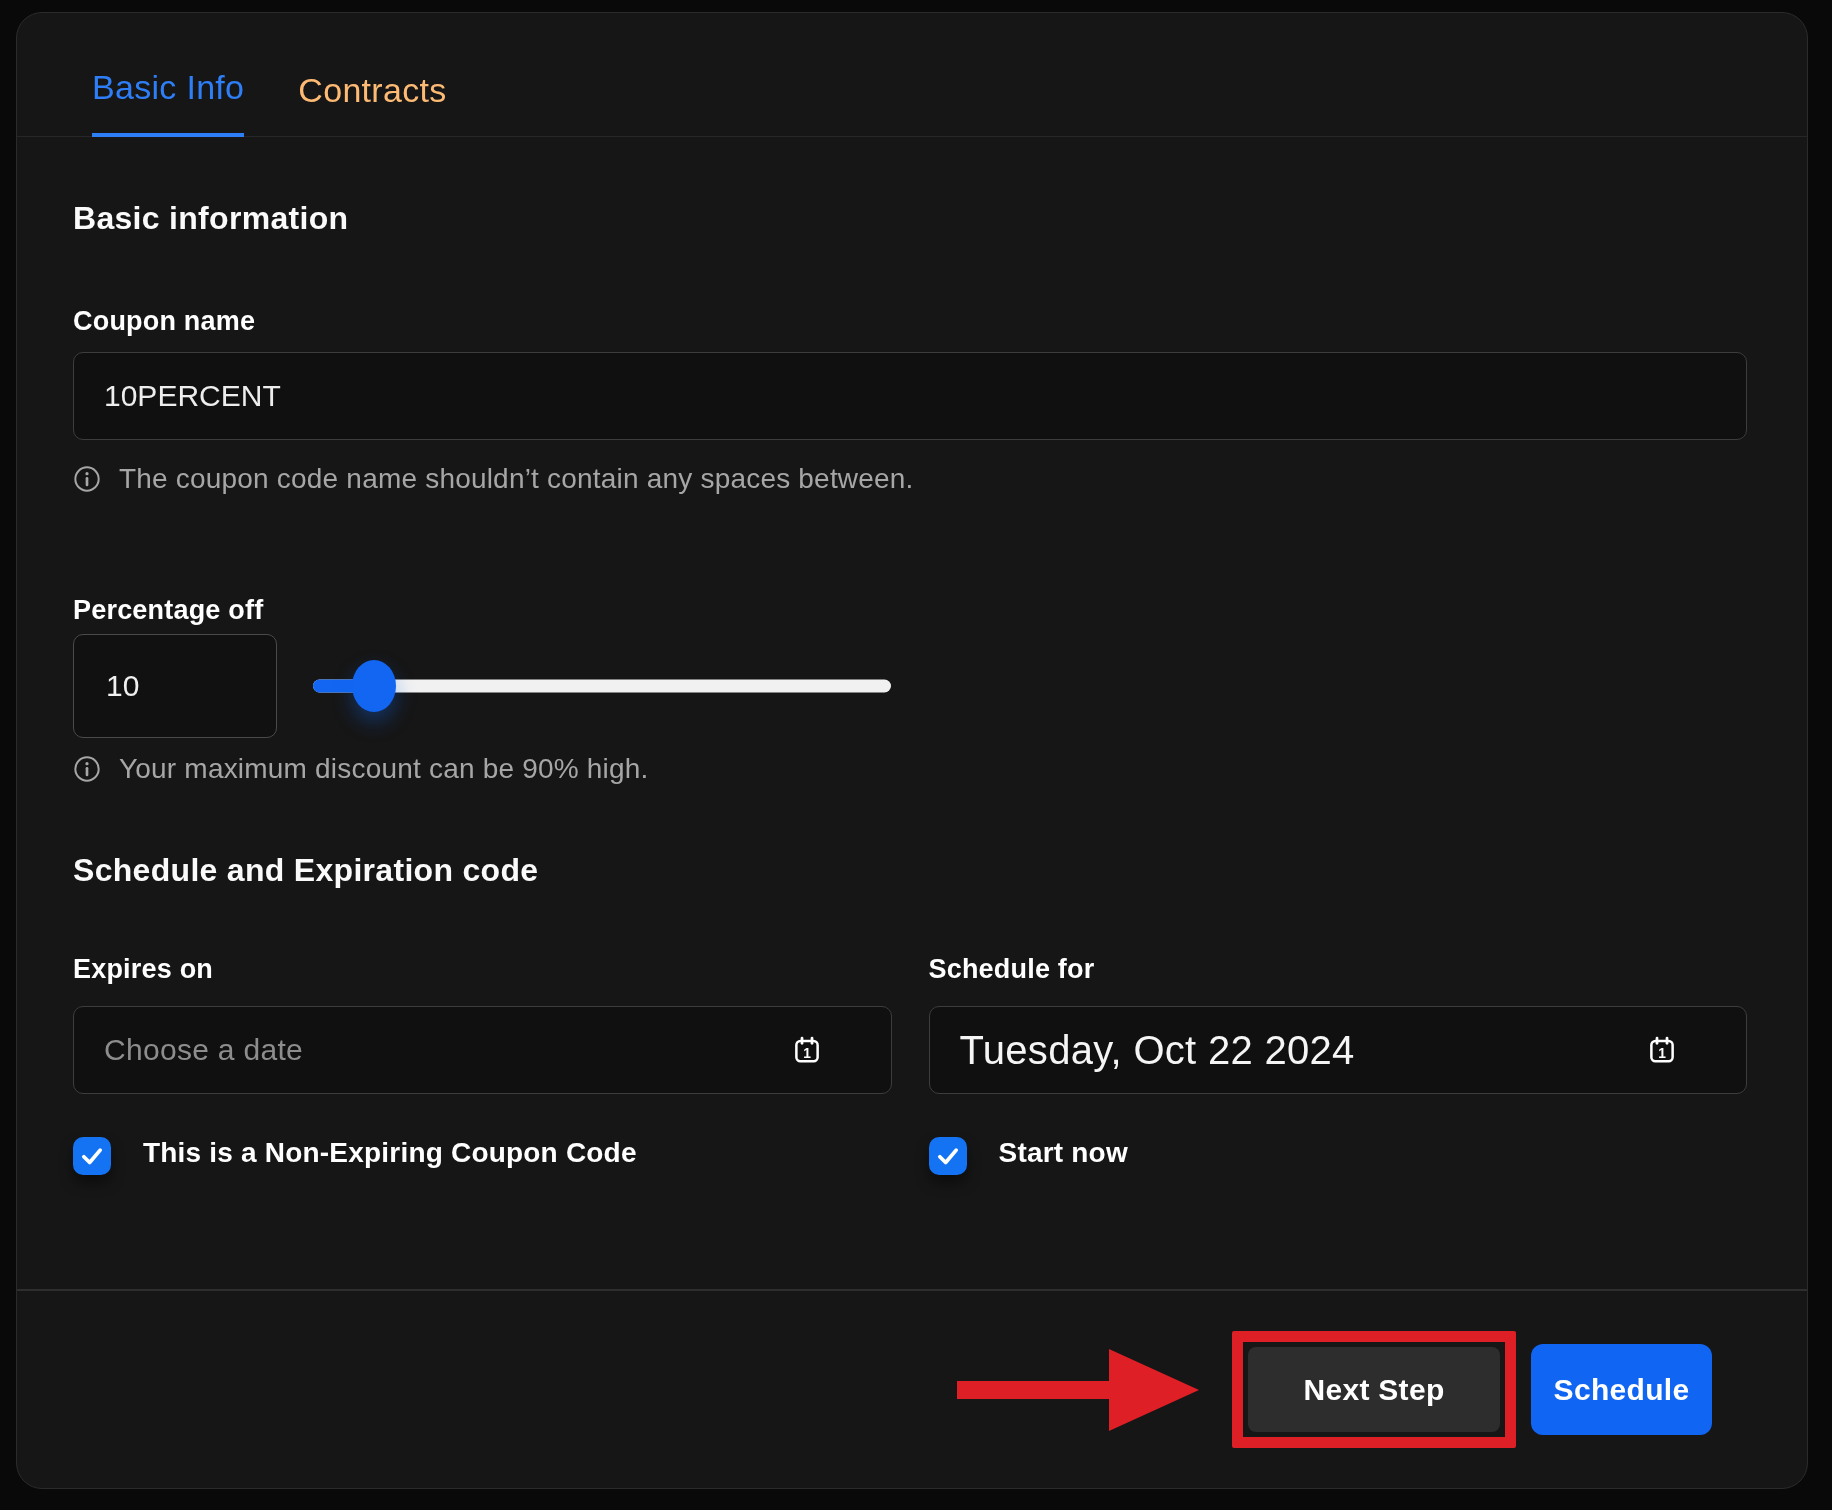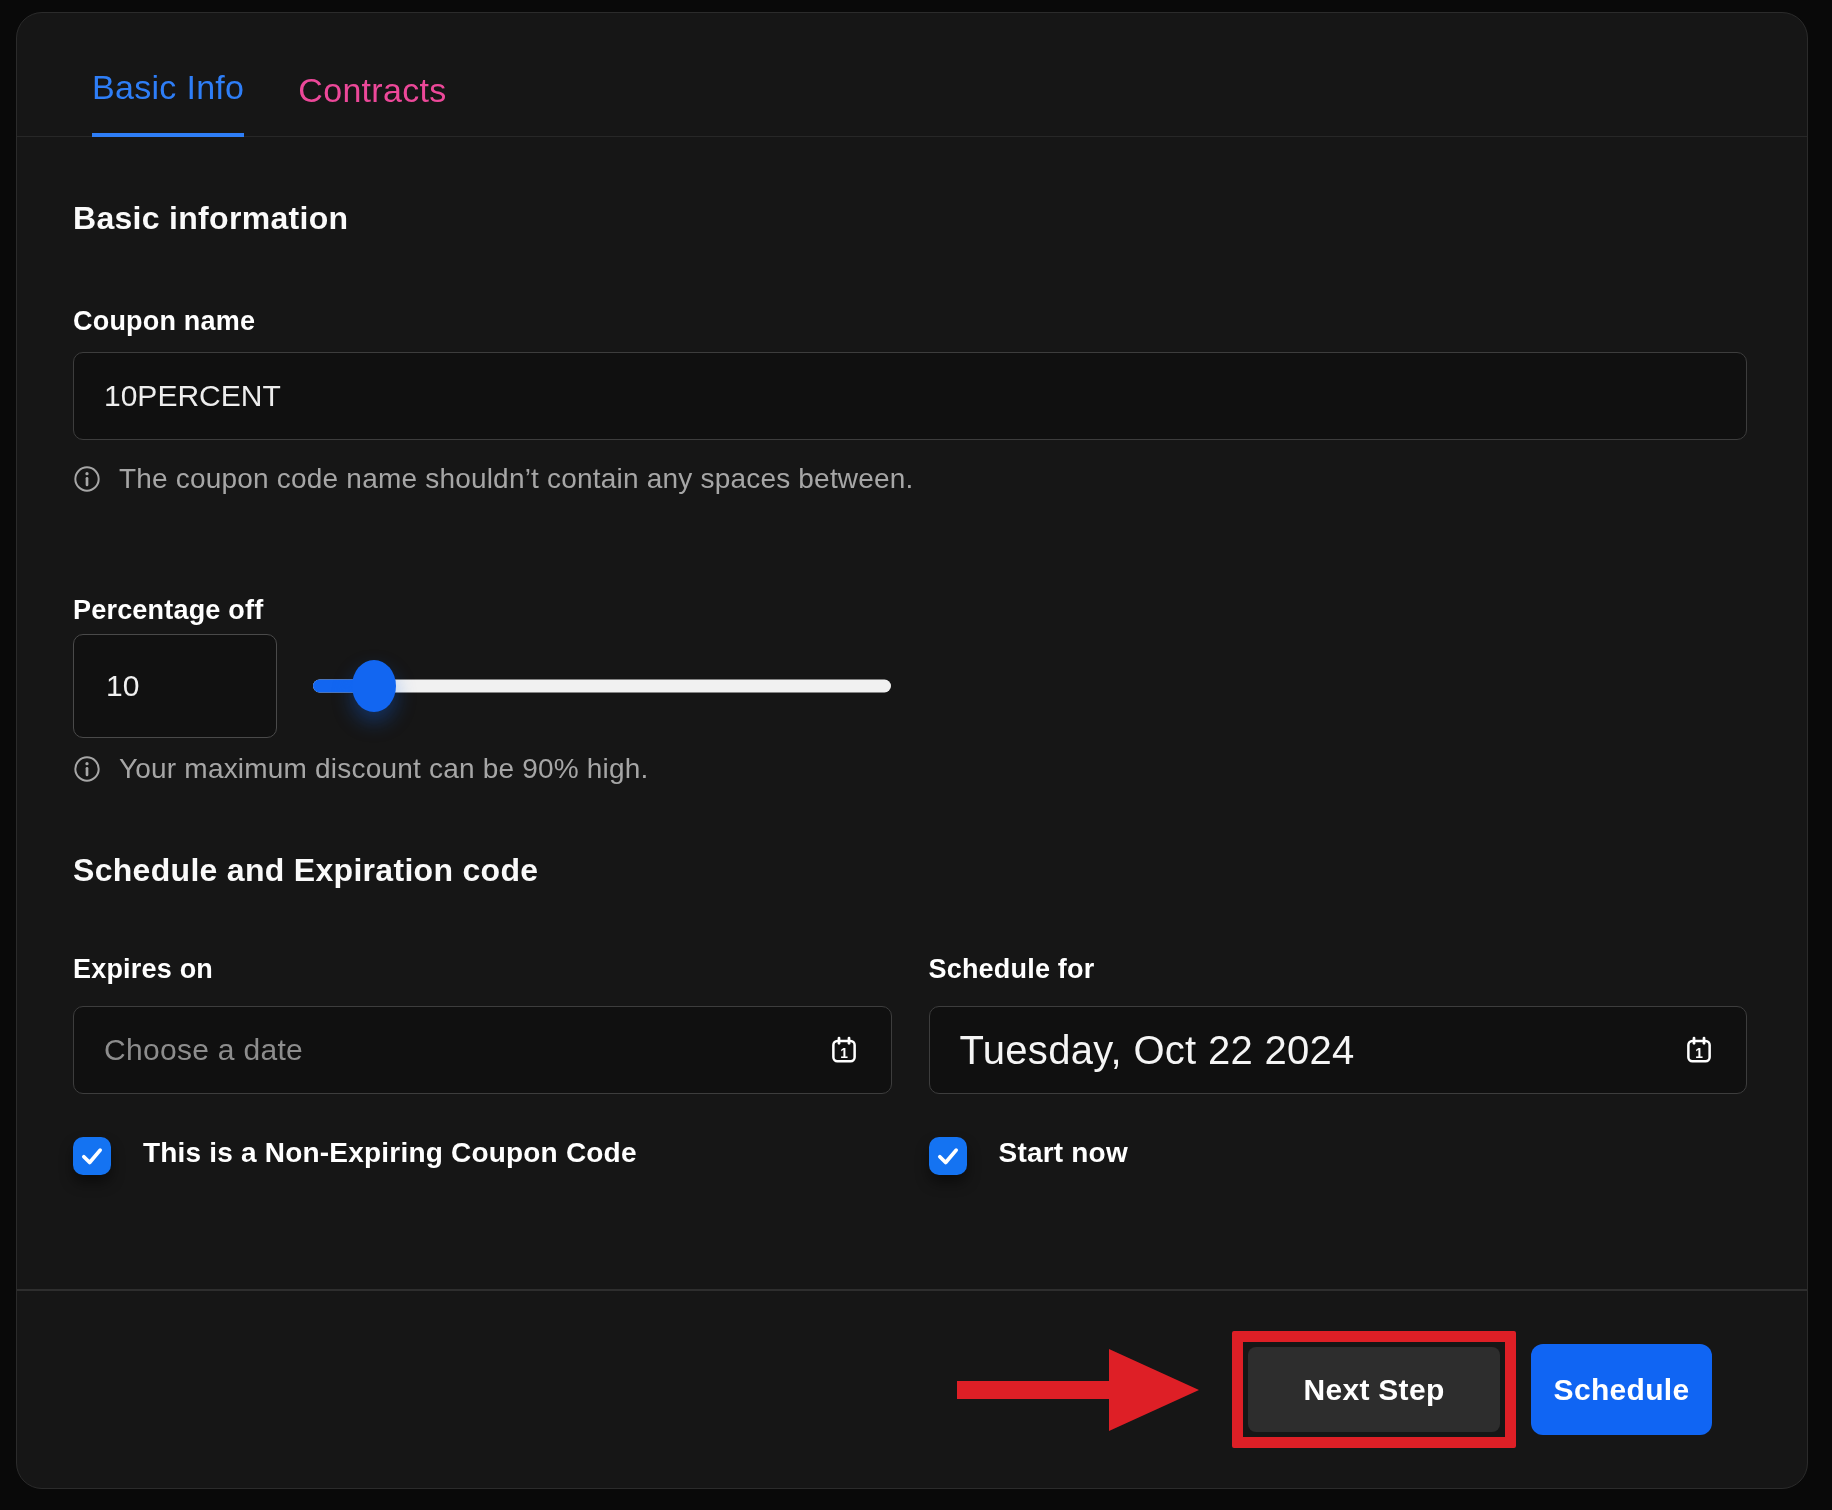--- a/index.html
+++ b/index.html
@@ -20,21 +20,21 @@
   }
   
   .tabs{
     height:124px;flex:0 0 auto;
     border-bottom:1px solid #272727;
     display:flex;align-items:flex-end;
     padding-left:75px;gap:54px;
     box-sizing:border-box;
   }
   .tab{
-    font-size:34px;color:#ec4899;
+    font-size:34px;color:#fdba74;
     padding-bottom:26px;cursor:pointer;
     letter-spacing:.3px;
   }
   .tab.active{
     color:#2e7ef7;
     border-bottom:4px solid #2e7ef7;
     margin-bottom:-1px;
   }
   
   .content{padding:0 60px 0 56px;flex:1 1 auto;}
@@ -91,21 +91,21 @@
   
   .grid{
     display:grid;grid-template-columns:1fr 1fr;column-gap:37px;
     margin-top:66px;
   }
   .date-input{
     margin-top:21px;height:88px;
     background:#101010;border:1px solid #3d3d3d;border-radius:10px;
     box-sizing:border-box;
     display:flex;align-items:center;justify-content:space-between;
-    padding:0 32px 0 30px;cursor:pointer;
+    padding:0 69px 0 30px;cursor:pointer;
   }
   .date-placeholder{color:#8d8d8d;font-size:30px;letter-spacing:.3px;}
   .date-value{color:#f5f5f5;font-size:40px;letter-spacing:.3px;}
   .checkbox-row{margin-top:43px;display:flex;align-items:flex-start;gap:32px;}
   .checkbox{
     width:38px;height:38px;flex:0 0 auto;
     background:#1473f2;border-radius:10px;
     display:flex;align-items:center;justify-content:center;
     box-shadow:0 8px 14px rgba(0,0,0,.45);
     cursor:pointer;

